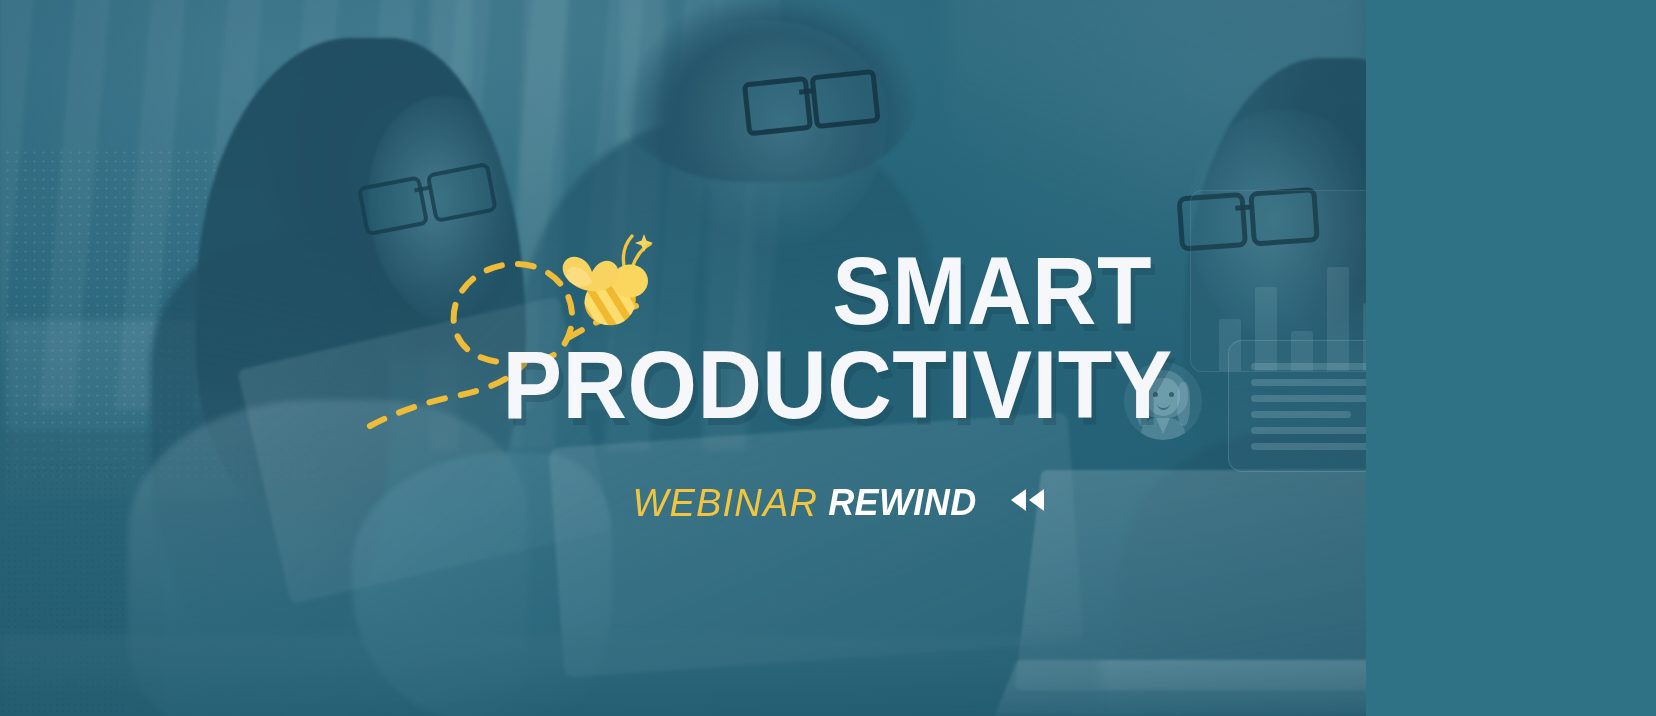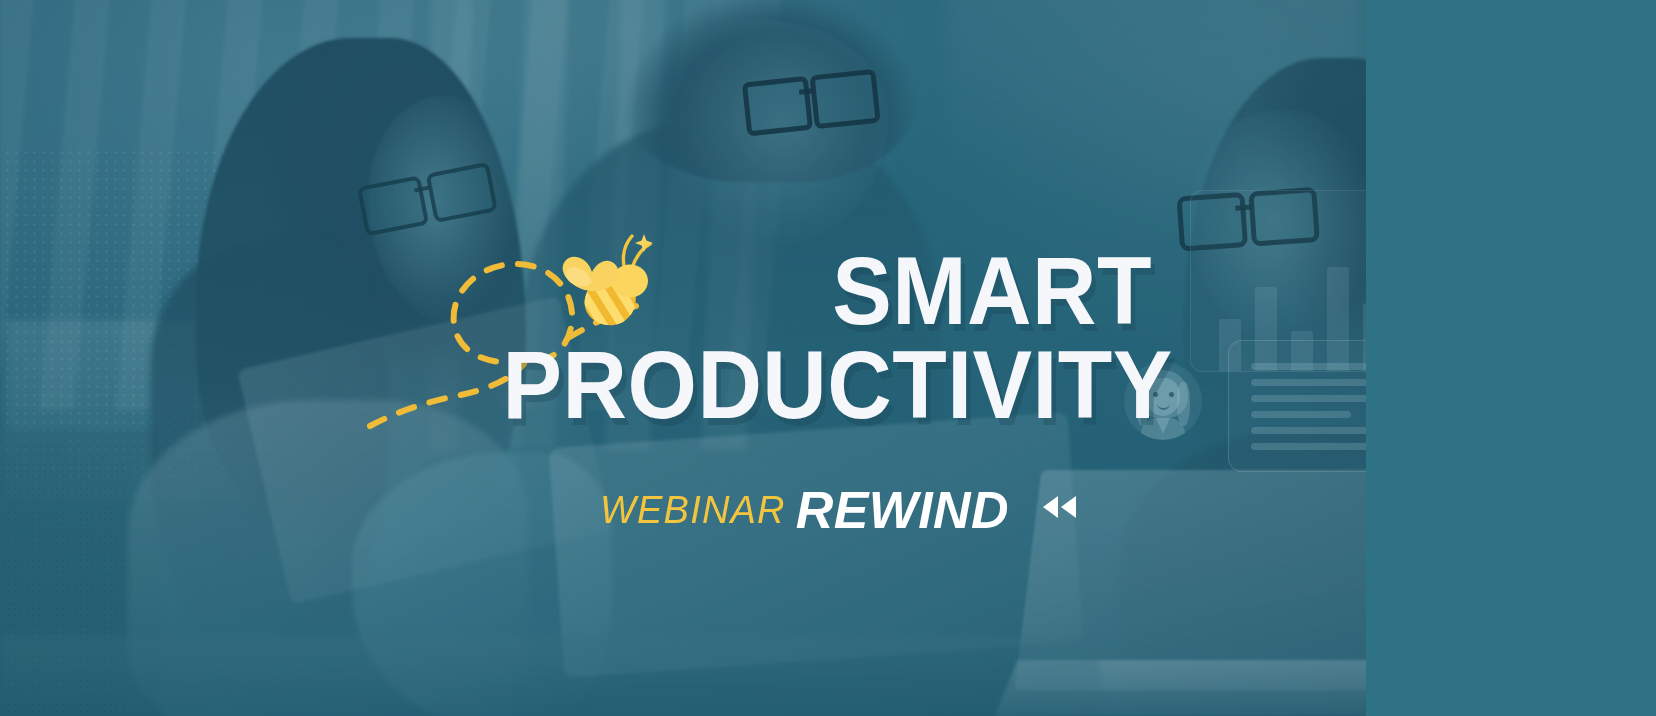--- a/index.html
+++ b/index.html
@@ -442,21 +442,21 @@
     font-family: "Liberation Sans", sans-serif;
     font-size: 38px;
     font-style: italic;
     font-weight: 400;
     letter-spacing: 1.2px;
     color: #f3c53f;
     vertical-align: middle;
   }
   .sub-b {
     font-family: "Liberation Sans", sans-serif;
-    font-size: 52px;
+    font-size: 36px;
     font-style: italic;
     font-weight: 700;
     letter-spacing: 0.4px;
     color: #ffffff;
     margin-left: 10px;
     vertical-align: middle;
   }
   .rewind-icon {
     display: inline-block;
     vertical-align: middle;

